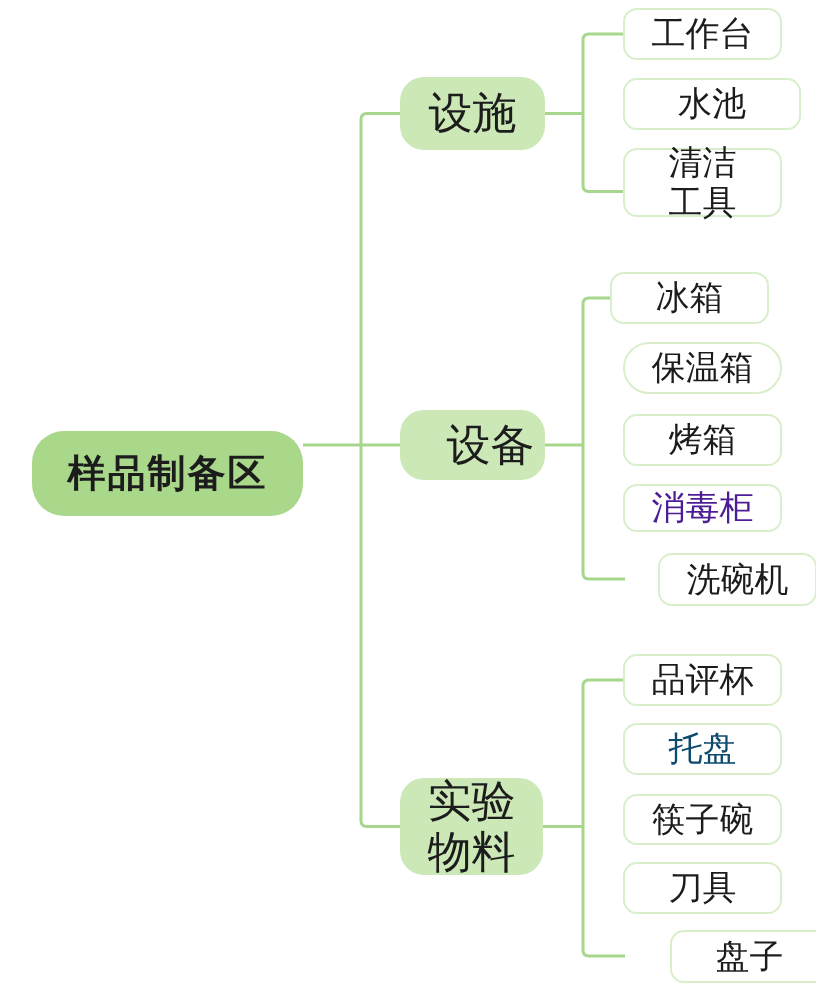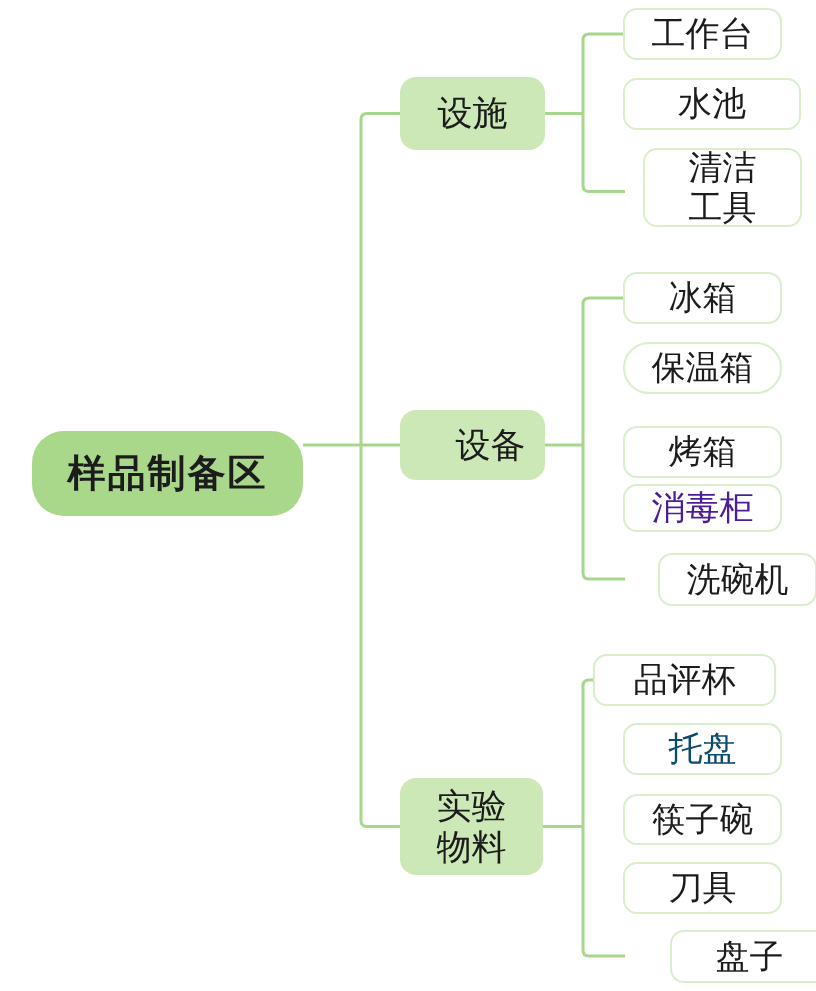--- a/index.html
+++ b/index.html
@@ -41,22 +41,22 @@
   .node.root {
     background: var(--root-fill, #a9d88b);
     border-radius: 32px;
     font-size: 38px;
     font-weight: 700;
     letter-spacing: 2px;
     margin-top: 28px;
   }
   .node.branch {
     background: var(--branch-fill, #cbe8b6);
-    border-radius: 16px;
-    font-size: 35px;
+    border-radius: 24px;
+    font-size: 44px;
     font-weight: 400;
   }
   .node.leaf {
     background: #ffffff;
     border: 2px solid var(--leaf-border, #d9efcb);
     border-radius: 14px;
     font-size: 34px;
     font-weight: 400;
   }
 </style>
@@ -87,34 +87,34 @@
 
   <div class="node branch" style="left: 400px; top: 410px; width: 145px; height: 70px; color: rgb(28, 28, 28); padding-left: 36px;">设备</div>
 
   <div class="node branch" style="left: 400px; top: 778px; width: 143px; height: 97px; color: rgb(28, 28, 28);">实验
 物料</div>
 
   <div class="node leaf" style="left: 623px; top: 8px; width: 159px; height: 52px; color: rgb(28, 28, 28);">工作台</div>
 
   <div class="node leaf" style="left: 623px; top: 78px; width: 178px; height: 52px; color: rgb(28, 28, 28);">水池</div>
 
-  <div class="node leaf" style="left: 643px; top: 148px; width: 159px; height: 79px; color: rgb(28, 28, 28);">清洁
+  <div class="node leaf" style="left: 623px; top: 148px; width: 159px; height: 69px; color: rgb(28, 28, 28);">清洁
 工具</div>
 
-  <div class="node leaf" style="left: 623px; top: 272px; width: 159px; height: 52px; color: rgb(28, 28, 28);">冰箱</div>
+  <div class="node leaf" style="left: 610px; top: 272px; width: 159px; height: 52px; color: rgb(28, 28, 28);">冰箱</div>
 
   <div class="node leaf" style="left: 623px; top: 342px; width: 159px; height: 52px; color: rgb(28, 28, 28); border-radius: 26px;">保温箱</div>
 
-  <div class="node leaf" style="left: 623px; top: 414px; width: 159px; height: 52px; color: rgb(28, 28, 28); margin-top: 12px;">烤箱</div>
+  <div class="node leaf" style="left: 623px; top: 414px; width: 159px; height: 52px; color: rgb(28, 28, 28);">烤箱</div>
 
   <div class="node leaf" style="left: 623px; top: 484px; width: 159px; height: 48px; color: #4c1d95;">消毒柜</div>
 
   <div class="node leaf" style="left: 623px; top: 553px; width: 159px; height: 53px; color: rgb(28, 28, 28); margin-left: 35px;">洗碗机</div>
 
-  <div class="node leaf" style="left: 593px; top: 654px; width: 183px; height: 52px; color: rgb(28, 28, 28);">品评杯</div>
+  <div class="node leaf" style="left: 623px; top: 654px; width: 159px; height: 52px; color: rgb(28, 28, 28);">品评杯</div>
 
   <div class="node leaf" style="left: 623px; top: 723px; width: 159px; height: 52px; color: #0c4a6e;">托盘</div>
 
   <div class="node leaf" style="left: 623px; top: 794px; width: 159px; height: 51px; color: rgb(28, 28, 28);">筷子碗</div>
 
   <div class="node leaf" style="left: 623px; top: 862px; width: 159px; height: 52px; color: rgb(28, 28, 28);">刀具</div>
 
   <div class="node leaf" style="left: 623px; top: 930px; width: 159px; height: 53px; color: rgb(28, 28, 28); margin-left: 47px;">盘子</div>
 
 </div>

